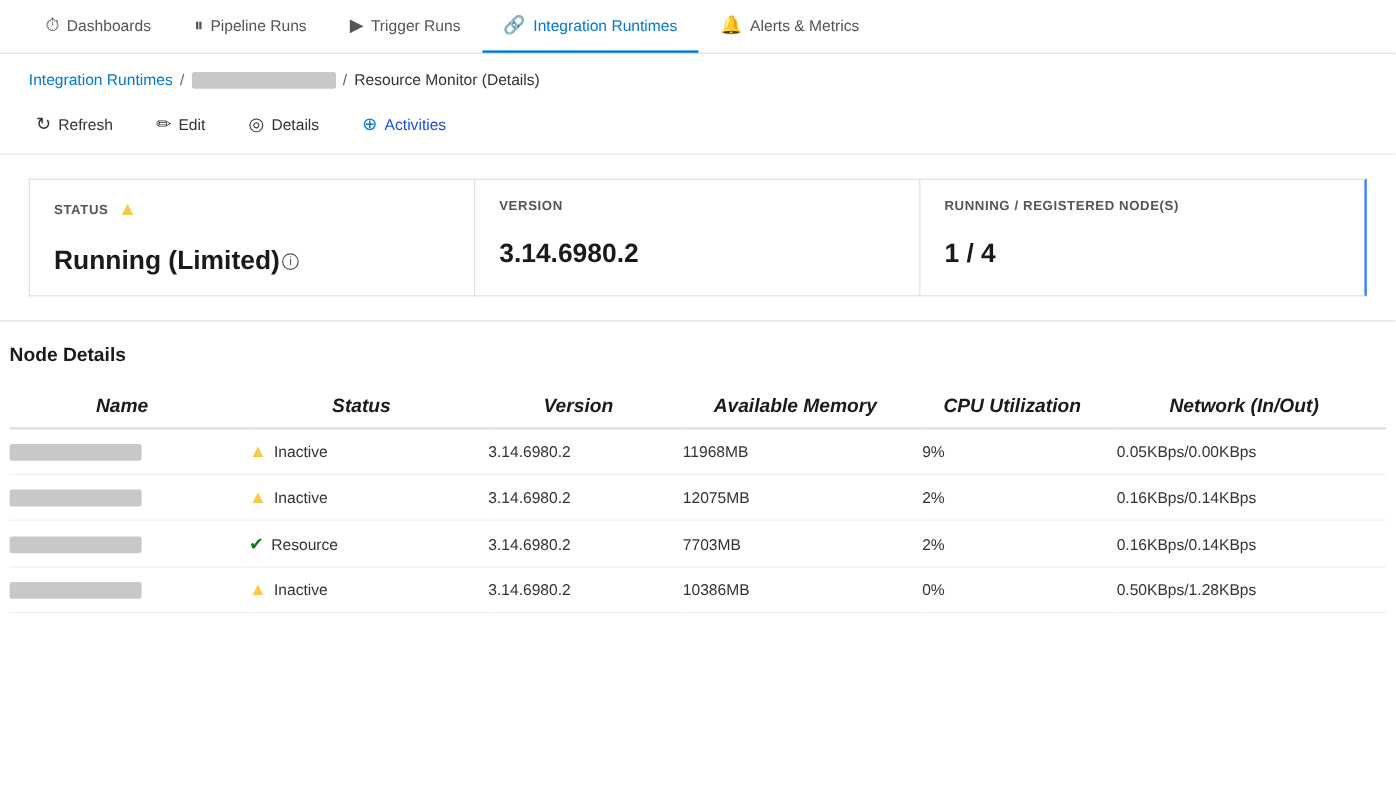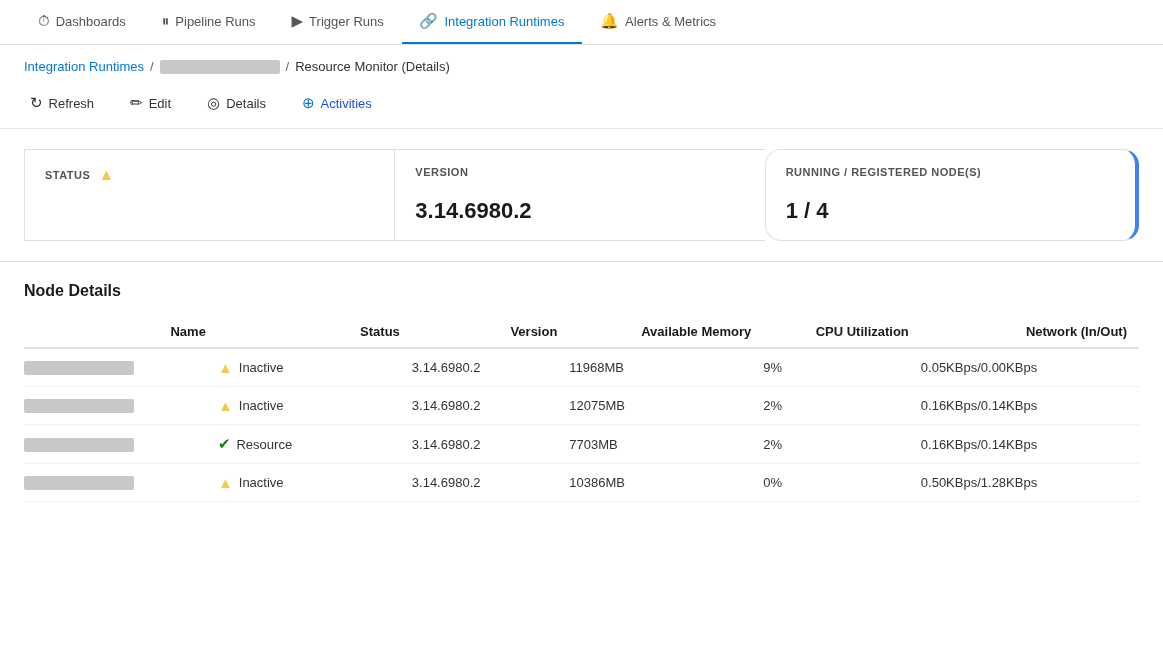--- a/index.html
+++ b/index.html
@@ -83,21 +83,21 @@
       padding: 20px 24px;
       gap: 0;
       border-bottom: 1px solid #e0e0e0;
     }
     .status-card {
       flex: 1;
       padding: 16px 20px;
       border: 1px solid #e0e0e0;
       border-right: none;
     }
-    .status-card:last-child { border-right: 4px solid #3b82f6; border-radius: 16px; }
+    .status-card:last-child { border-right: 2px solid #3b82f6; }
     .card-label {
       font-size: 11px;
       font-weight: 600;
       color: #555;
       text-transform: uppercase;
       letter-spacing: 0.5px;
       display: flex;
       align-items: center;
       gap: 8px;
       margin-bottom: 20px;
@@ -119,41 +119,42 @@
       font-size: 10px;
       color: #555;
       font-weight: normal;
       cursor: pointer;
       margin-left: 2px;
       vertical-align: middle;
     }
 
     
     .node-details {
-      padding: 20px 24px;
+      padding: 20px 8px;
     }
     .section-title {
       font-size: 16px;
       font-weight: 600;
       color: #1a1a1a;
       margin-bottom: 16px;
     }
 
     
     .data-table {
       width: 100%;
       border-collapse: collapse;
     }
     .data-table th {
-      text-align: right;
-      font-size: 13px;
+      text-align: center;
+      font-size: 16px;
       font-weight: 700;
       color: #1a1a1a;
       padding: 8px 12px 8px 0;
       border-bottom: 2px solid #e0e0e0;
+      font-style: italic;
     }
     .data-table td {
       padding: 10px 12px 10px 0;
       font-size: 13px;
       color: #333;
       border-bottom: 1px solid #f0f0f0;
       vertical-align: middle;
     }
     .data-table tr:last-child td { border-bottom: 1px solid #f0f0f0; }
     .name-cell {
@@ -231,20 +232,23 @@
     <span class="toolbar-btn-icon" style="color:#0078d4;">⊕</span>
     <span style="color:#1d4ed8;">Activities</span>
   </button>
 </div>
 
 <div class="status-cards">
   <div class="status-card">
     <div class="card-label">
       <span>STATUS</span>
       <span class="warning-icon">▲</span>
+    </div>
+    <div class="card-value">
+      <span>Running (Limited)</span><span class="info-icon">i</span>
     </div>
   </div>
   <div class="status-card">
     <div class="card-label">
       <span>VERSION</span>
     </div>
     <div class="card-value">3.14.6980.2</div>
   </div>
   <div class="status-card">
     <div class="card-label">

